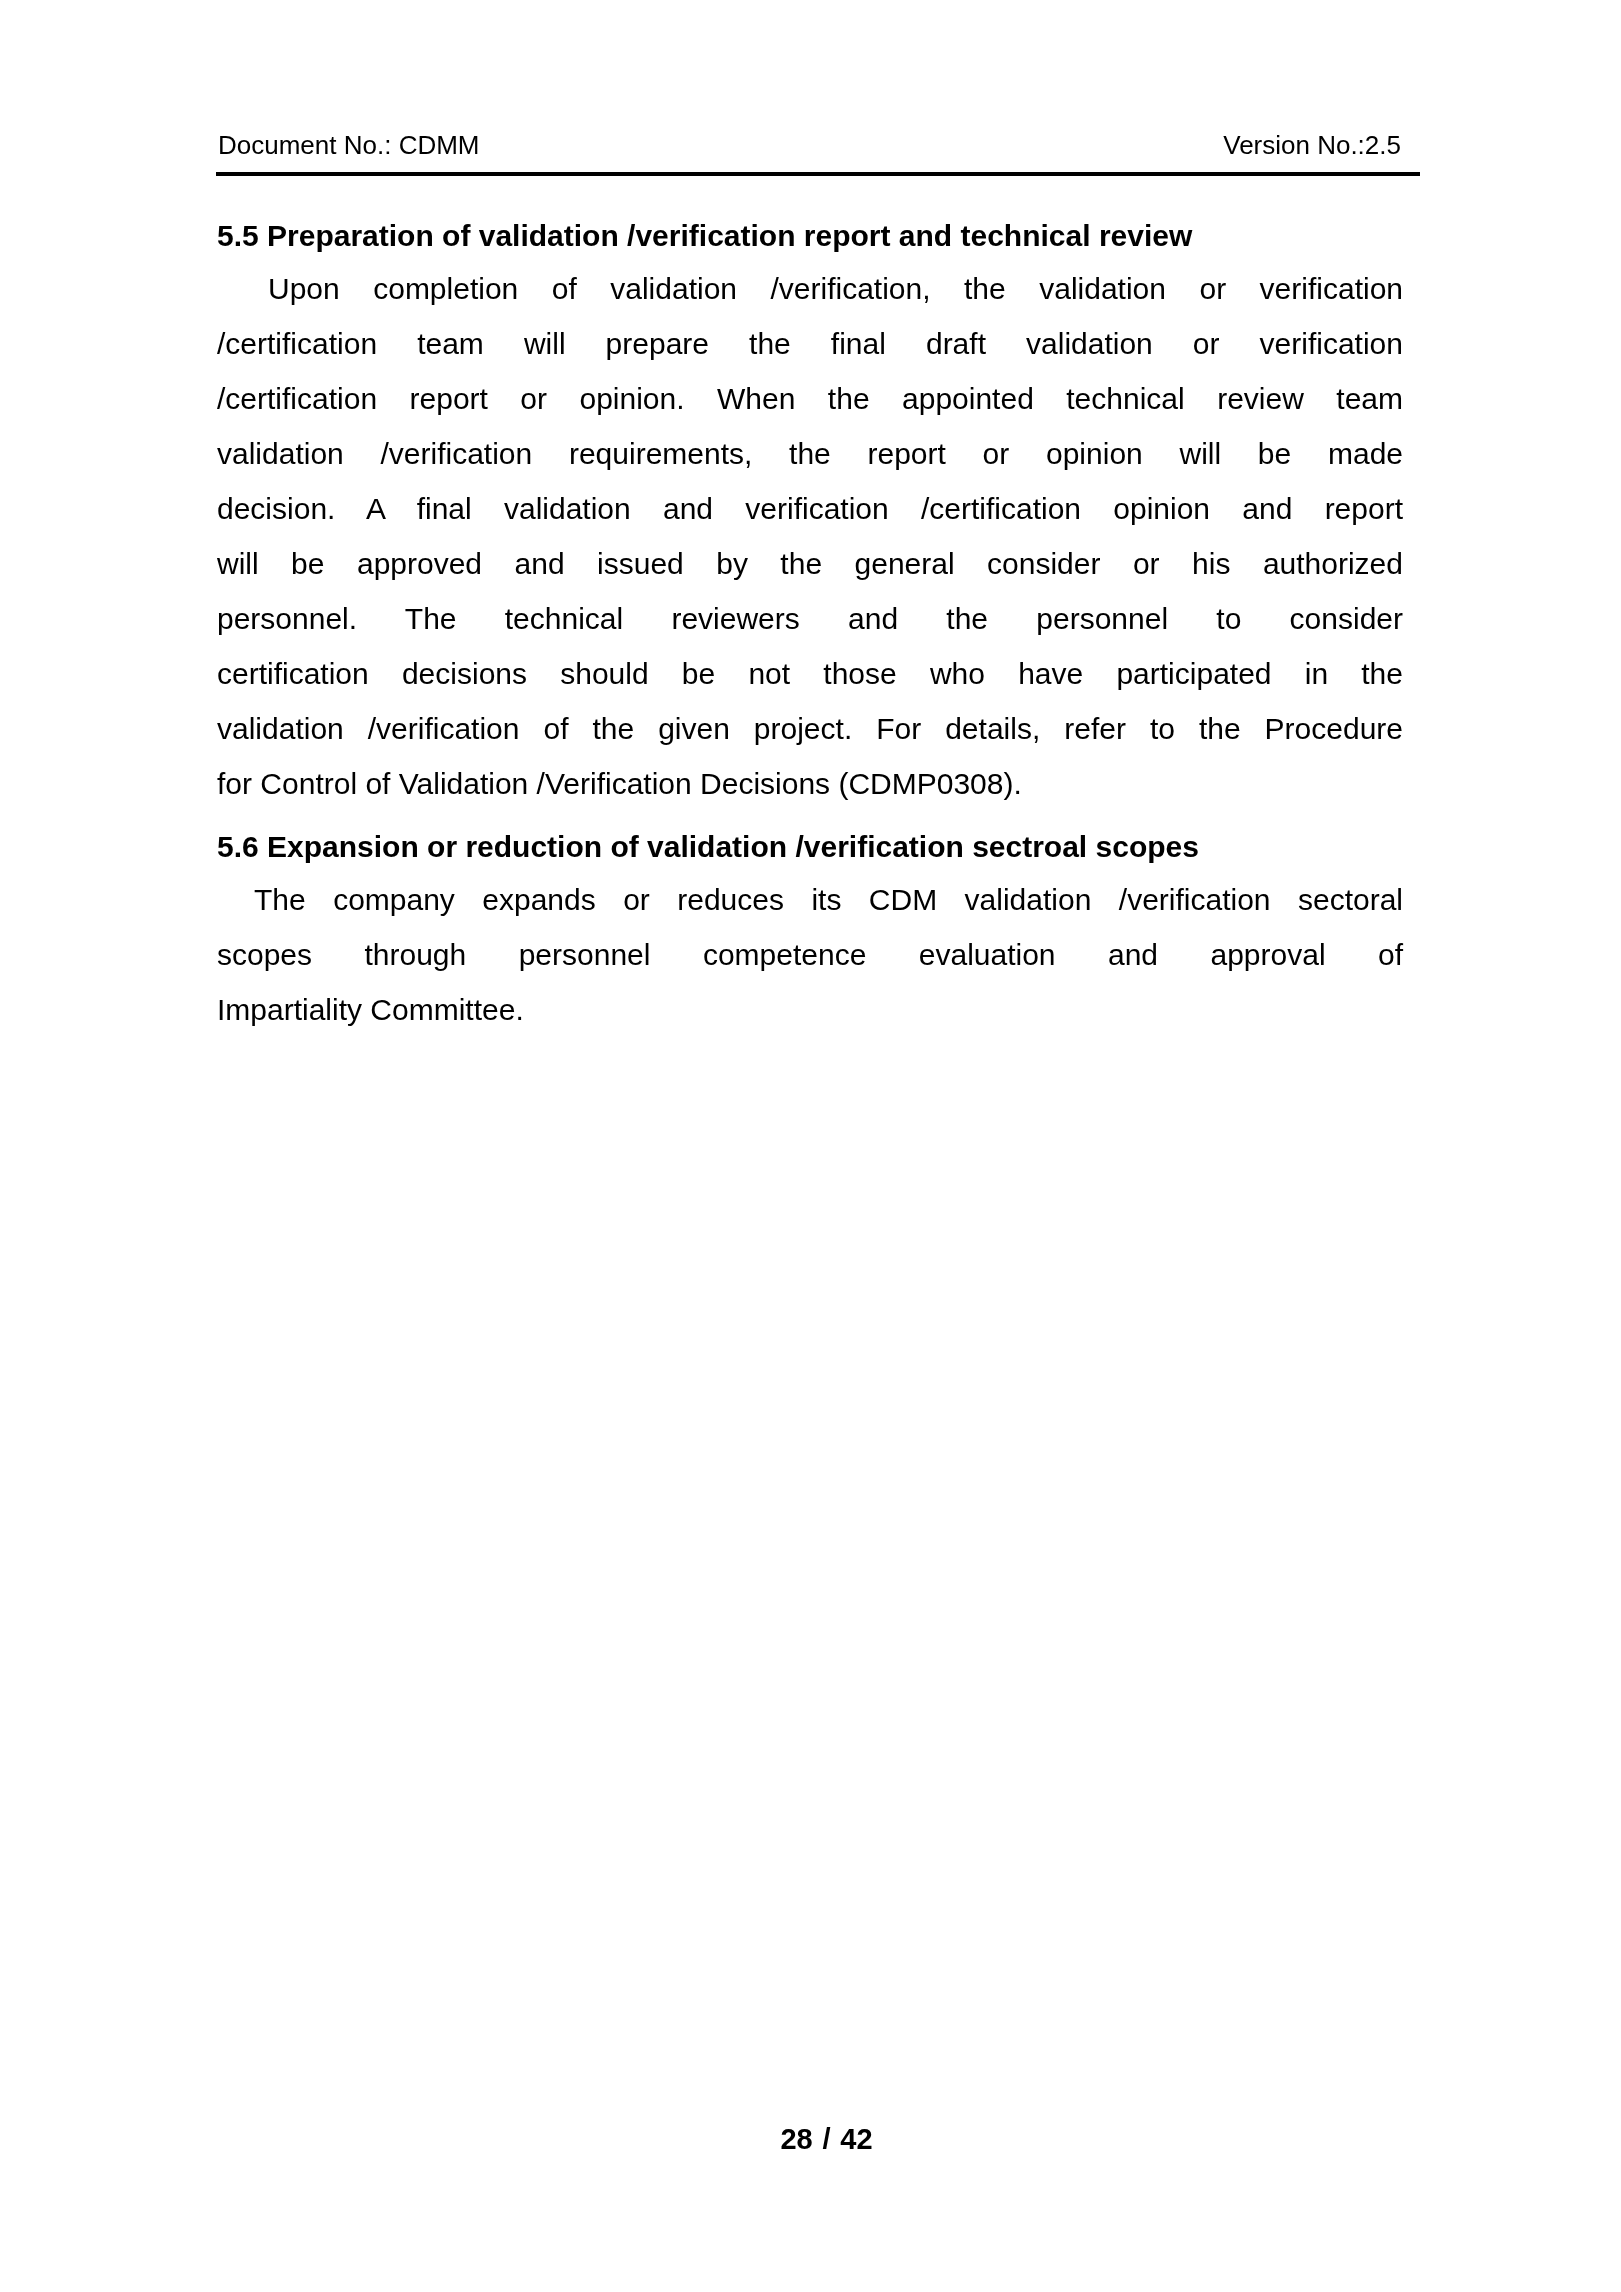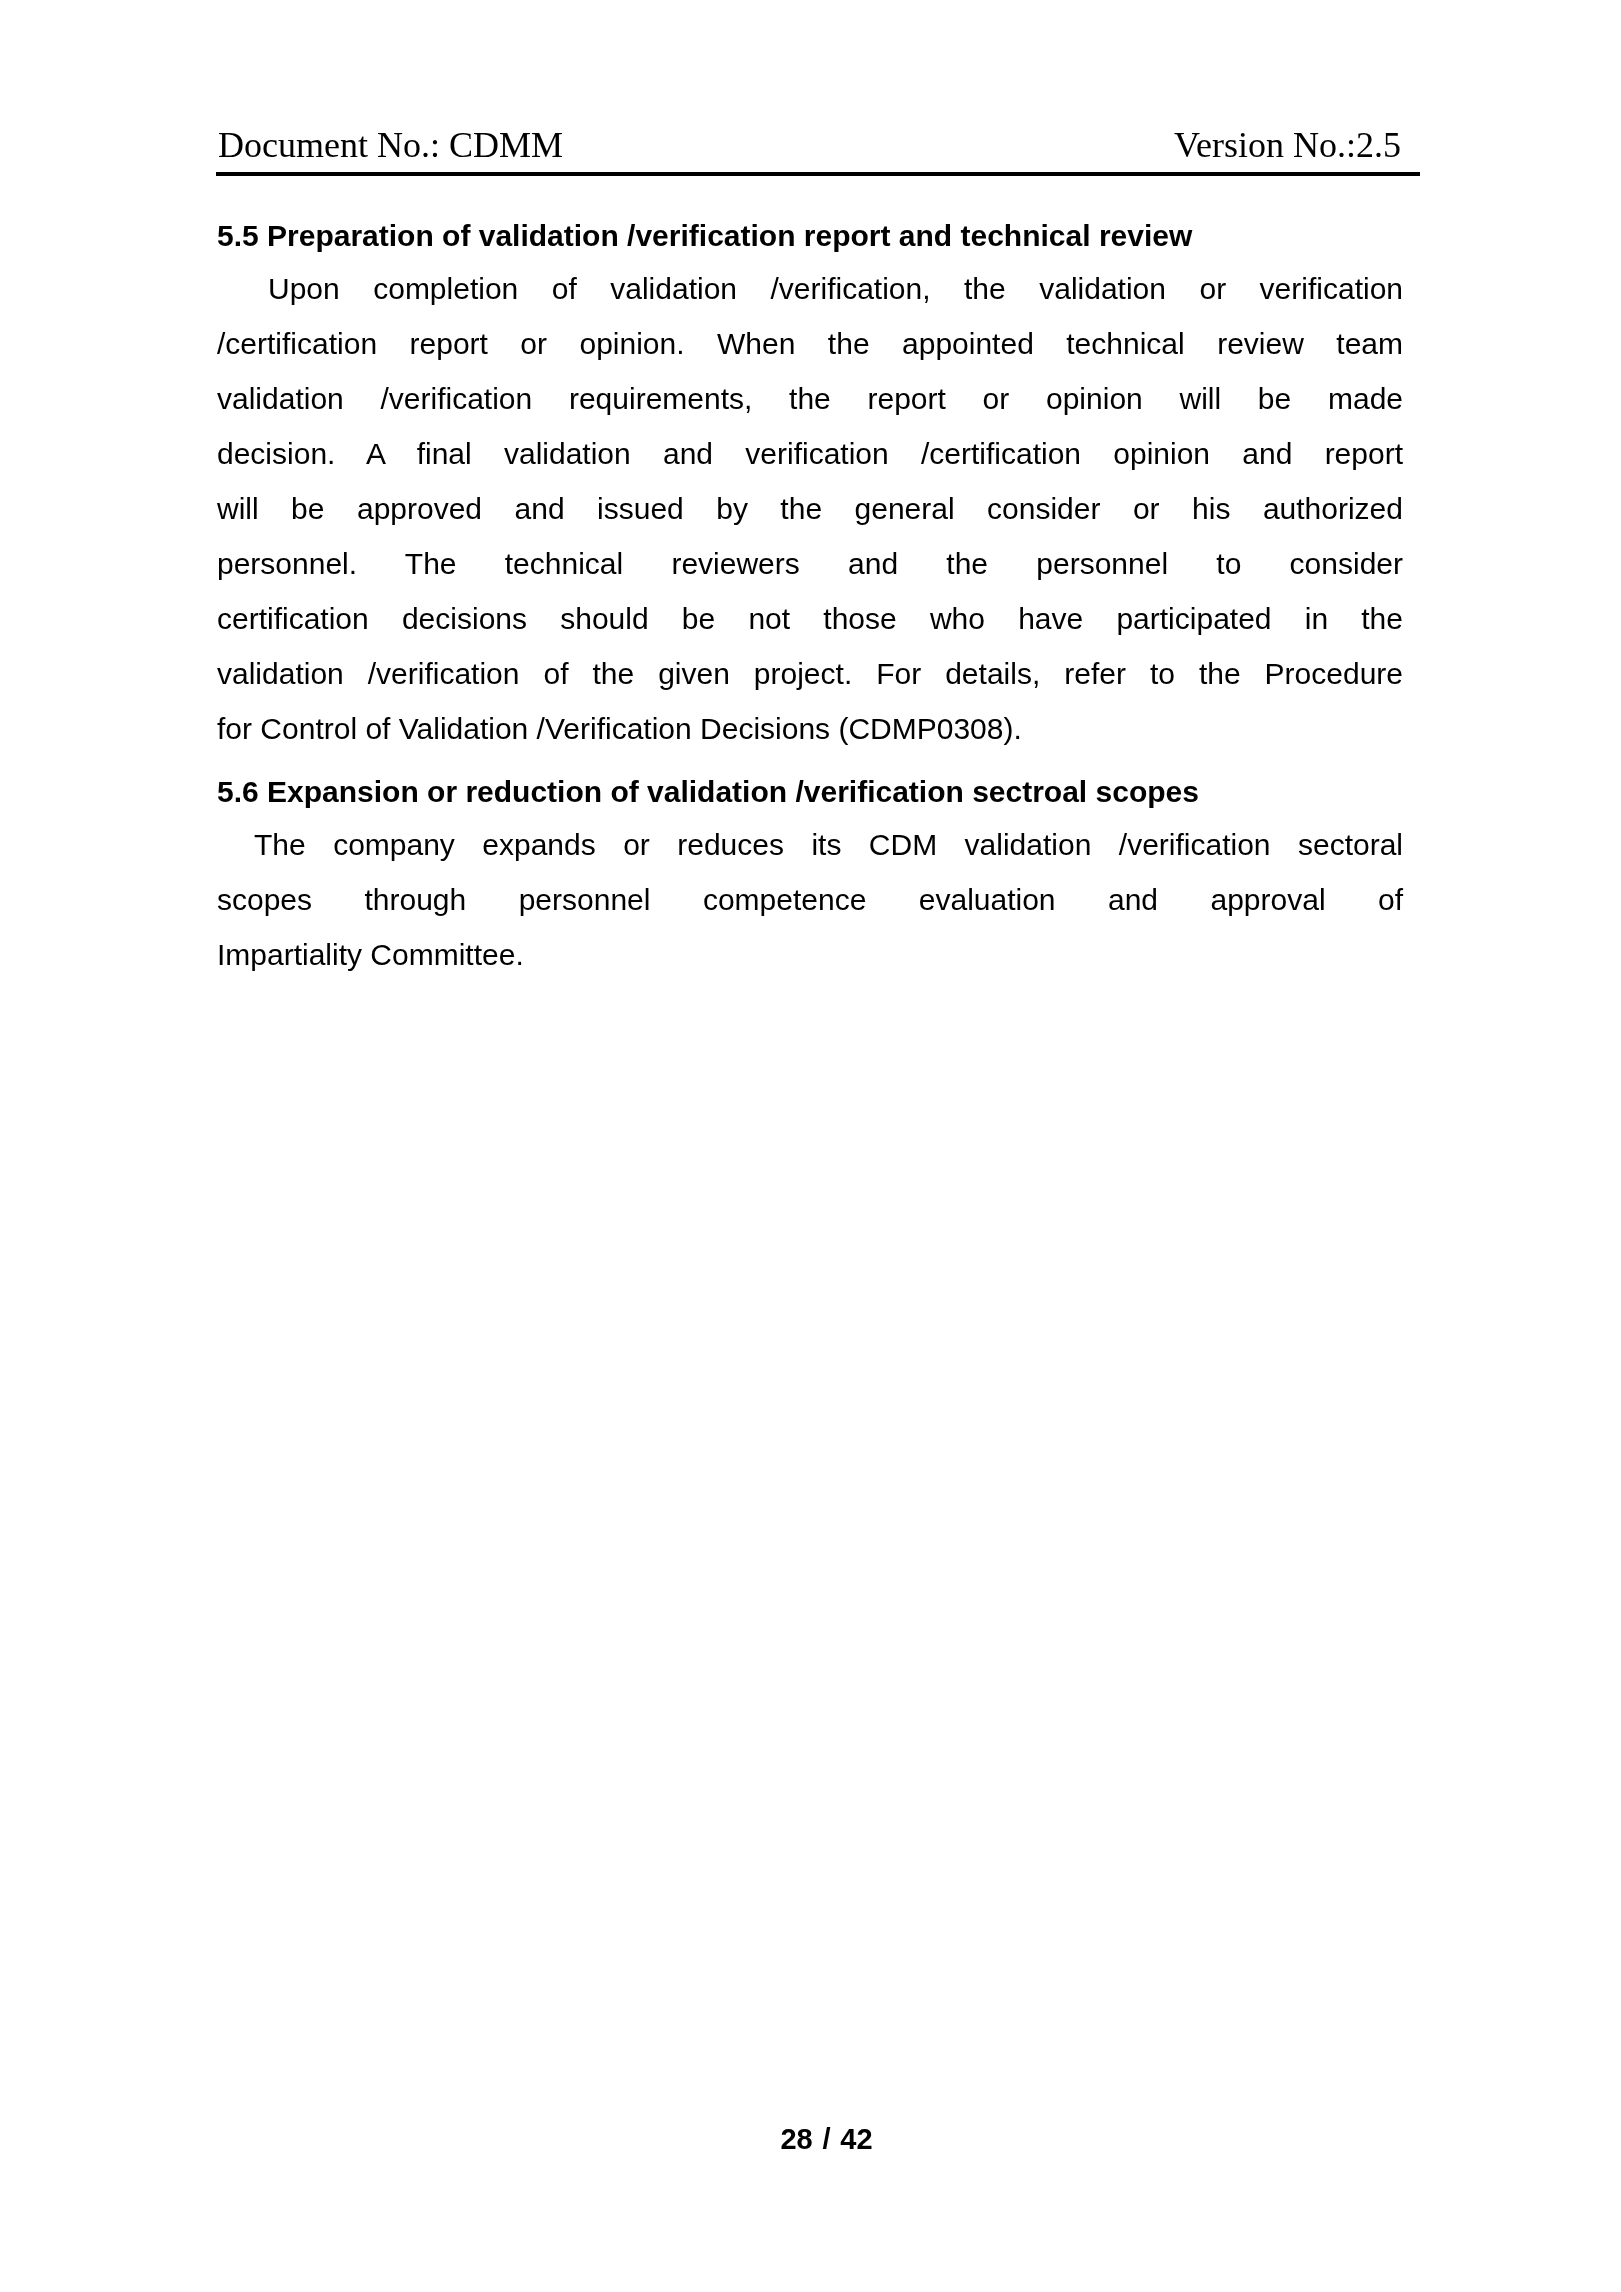--- a/index.html
+++ b/index.html
@@ -15,24 +15,23 @@
     overflow: hidden;
   }
   .header {
     position: absolute;
     top: 127px;
     left: 218px;
     right: 220px;
     display: flex;
     justify-content: space-between;
     align-items: baseline;
-    font-size: 36px;
+    font-size: 26px;
     line-height: 37px;
     white-space: nowrap;
-    font-family: Liberation Serif, serif;
   }
   .rule {
     position: absolute;
     top: 172px;
     left: 216px;
     width: 1204px;
     height: 3.9px;
     background: #000000;
   }
   .content {
@@ -84,20 +83,21 @@
     <span>Version No.:2.5</span>
   </div>
 
   <div class="rule"></div>
 
   <div class="content">
 
     <div class="section section-1">
       <div class="heading">5.5 Preparation of validation /verification report and technical review</div>
       <div class="line indent-1">Upon completion of validation /verification, the validation or verification</div>
+      <div class="line">/certification team will prepare the final draft validation or verification</div>
       <div class="line">/certification report or opinion. When the appointed technical review team</div>
       <div class="line">validation /verification requirements, the report or opinion will be made</div>
       <div class="line">decision. A final validation and verification /certification opinion and report</div>
       <div class="line">will be approved and issued by the general consider or his authorized</div>
       <div class="line">personnel. The technical reviewers and the personnel to consider</div>
       <div class="line">certification decisions should be not those who have participated in the</div>
       <div class="line">validation /verification of the given project. For details, refer to the Procedure</div>
       <div class="line last">for Control of Validation /Verification Decisions (CDMP0308).</div>
     </div>
 

